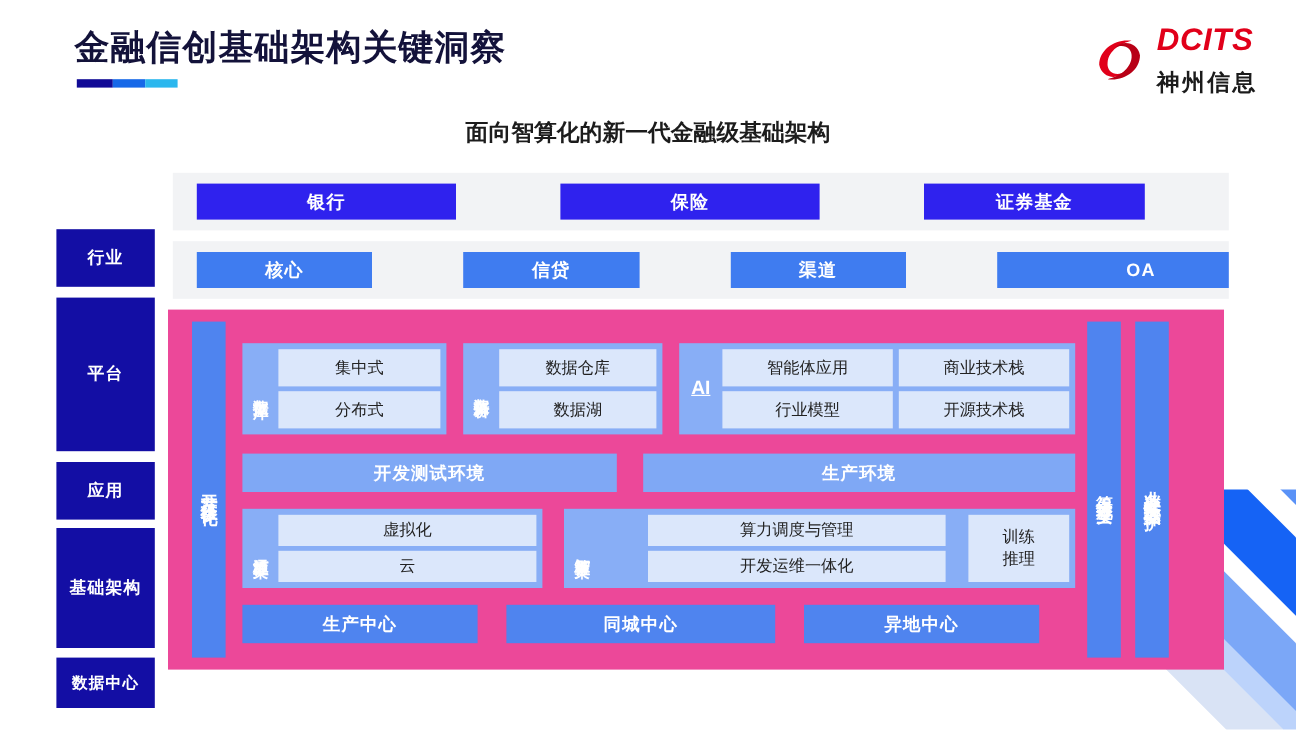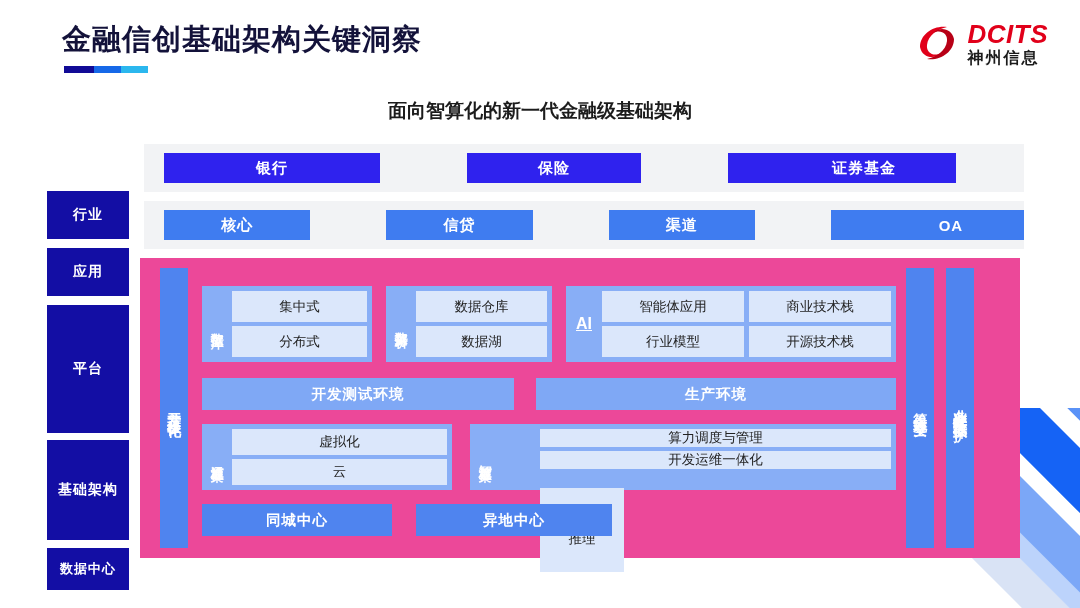--- a/index.html
+++ b/index.html
@@ -32,21 +32,21 @@
   .accentbar{position:absolute;left:64px;top:66px;display:flex;}
   .accentbar span{display:block;height:7px;}
   .ab1{width:30px;background:#110a96;}
   .ab2{width:27px;background:#1668e8;}
   .ab3{width:27px;background:#2bb7ee;}
 
   .logo{position:absolute;right:32px;top:20px;display:flex;align-items:center;gap:8px;}
   .logo-mark{width:46px;height:46px;position:relative;flex:0 0 auto;}
   .logo-text{line-height:1;}
   .logo-en{font-size:26px;font-weight:bold;color:#e1001a;letter-spacing:.5px;font-style:italic;}
-  .logo-cn{font-size:16px;font-weight:bold;color:#1b1b1b;letter-spacing:2px;margin-top:3px;}
+  .logo-cn{font-size:19px;font-weight:bold;color:#1b1b1b;letter-spacing:2px;margin-top:14px;}
 
   .subtitle{
     position:absolute;left:0;right:0;top:98px;text-align:center;
     font-size:19px;font-weight:bold;color:#1c1c1c;
   }
 
   
   .rail{position:absolute;left:47px;top:144px;width:82px;}
   .rail-box{
     background:#130ea4;color:#fff;font-size:14px;font-weight:bold;
@@ -63,22 +63,22 @@
   .row-ind{
     position:absolute;left:144px;top:144px;width:880px;height:48px;
     background:#f2f3f5;display:flex;align-items:center;
   }
   .ind-btn{
     background:#2f22ee;color:#fff;font-size:15px;font-weight:bold;
     height:30px;display:flex;align-items:center;justify-content:center;
     letter-spacing:1px;
   }
   .ind-0{width:216px;margin-left:20px;}
-  .ind-1{width:174px;margin-left:87px;}
-  .ind-2{width:184px;margin-left:87px;padding-left:44px;}
+  .ind-1{width:216px;margin-left:87px;}
+  .ind-2{width:184px;margin-left:87px;}
 
   .row-app{
     position:absolute;left:144px;top:201px;width:880px;height:48px;
     background:#f2f3f5;display:flex;align-items:center;
   }
   .app-btn{
     background:#3f7cf0;color:#fff;font-size:15px;font-weight:bold;
     height:30px;display:flex;align-items:center;justify-content:center;
     letter-spacing:1px;
   }
@@ -131,32 +131,32 @@
   .env{
     background:#7fa8f5;color:#fff;font-size:14.5px;font-weight:bold;
     display:flex;align-items:center;justify-content:center;letter-spacing:1px;
   }
   .env-0{width:312px;}
   .env-1{width:360px;}
 
   .g-tsk{left:0px;top:156px;width:250px;height:66px;}
   .g-tsk .grp-body{gap:4px;}
   .g-zsk{left:268px;top:156px;width:426px;height:66px;}
-  .g-zsk .grp-body{flex-direction:column;gap:19px;padding-left:40px;}
+  .g-zsk .grp-body{flex-direction:row;gap:19px;padding-left:40px;}
   .zsk-stack{flex:1;display:flex;flex-direction:column;gap:4px;}
   .zsk-side{width:84px;flex:0 0 84px;}
   .zsk-side .cell{height:100%;flex-direction:column;line-height:1.35;}
 
   .dcrow{position:absolute;left:0;top:236px;width:694px;height:32px;display:flex;gap:24px;}
   .dc{
     background:#4f84ef;color:#fff;font-size:14.5px;font-weight:bold;
     display:flex;align-items:center;justify-content:center;letter-spacing:1px;
   }
   .dc-0{width:196px;}
-  .dc-1{width:190px;}
+  .dc-1{width:224px;}
   .dc-2{width:196px;}
 </style>
 </head>
 <body>
 
 <div class="page">
 
   <div class="corner">
     <i class="band1"></i>
       <i class="band2"></i>
@@ -183,22 +183,22 @@
     <div class="logo-text">
       <div class="logo-en">DCITS</div>
       <div class="logo-cn">神州信息</div>
     </div>
   </div>
 
   <div class="subtitle">面向智算化的新一代金融级基础架构</div>
 
   <div class="rail">
     <div class="rail-box r-hangye">行业</div>
+    <div class="rail-box r-pingtai">平台</div>
     <div class="rail-box r-yingyong">应用</div>
-    <div class="rail-box r-pingtai">平台</div>
     <div class="rail-box r-jichu">基础架构</div>
     <div class="rail-box r-shuju">数据中心</div>
   </div>
 
   <div class="row-ind">
     <div class="ind-btn ind-0">银行</div>
     <div class="ind-btn ind-1">保险</div>
     <div class="ind-btn ind-2">证券基金</div>
   </div>
 
@@ -286,20 +286,21 @@
           <div class="zsk-side">
             <div class="cell">
               <div>训练</div>
               <div>推理</div>
             </div>
           </div>
         </div>
       </div>
 
       <div class="dcrow">
+        <div class="dc dc-0">生产中心</div>
         <div class="dc dc-1">同城中心</div>
         <div class="dc dc-2">异地中心</div>
       </div>
 
     </div>
   </div>
 
 </div>
 
 </body></html>

